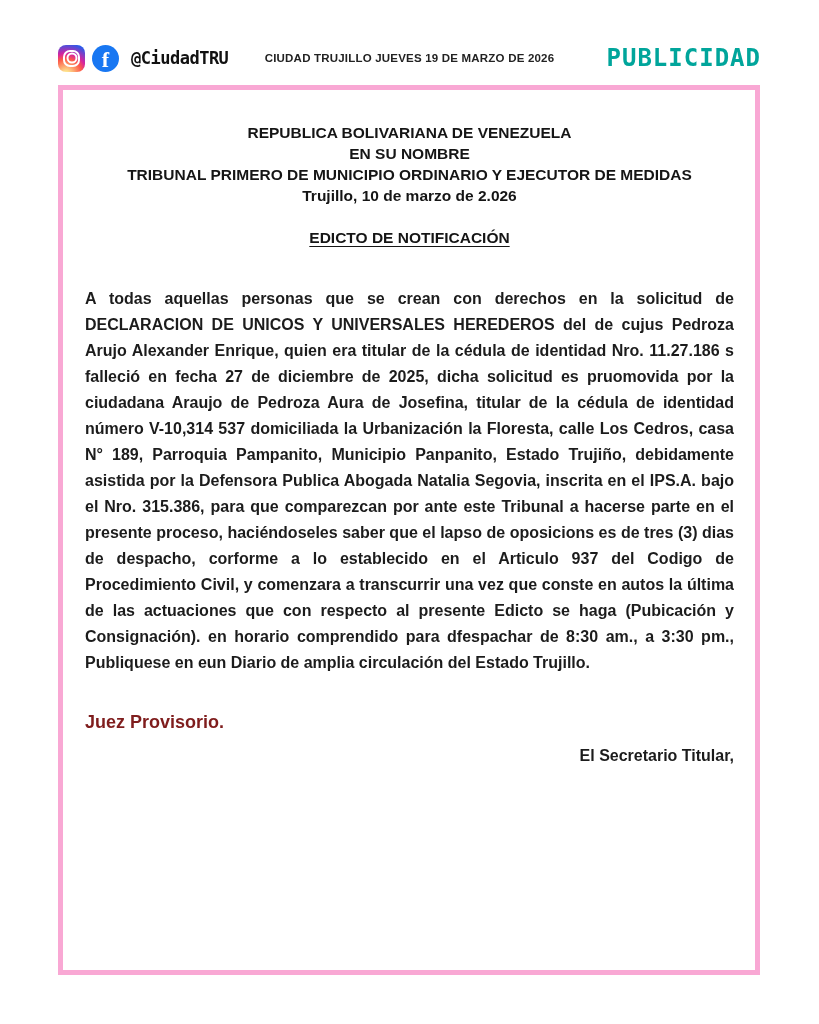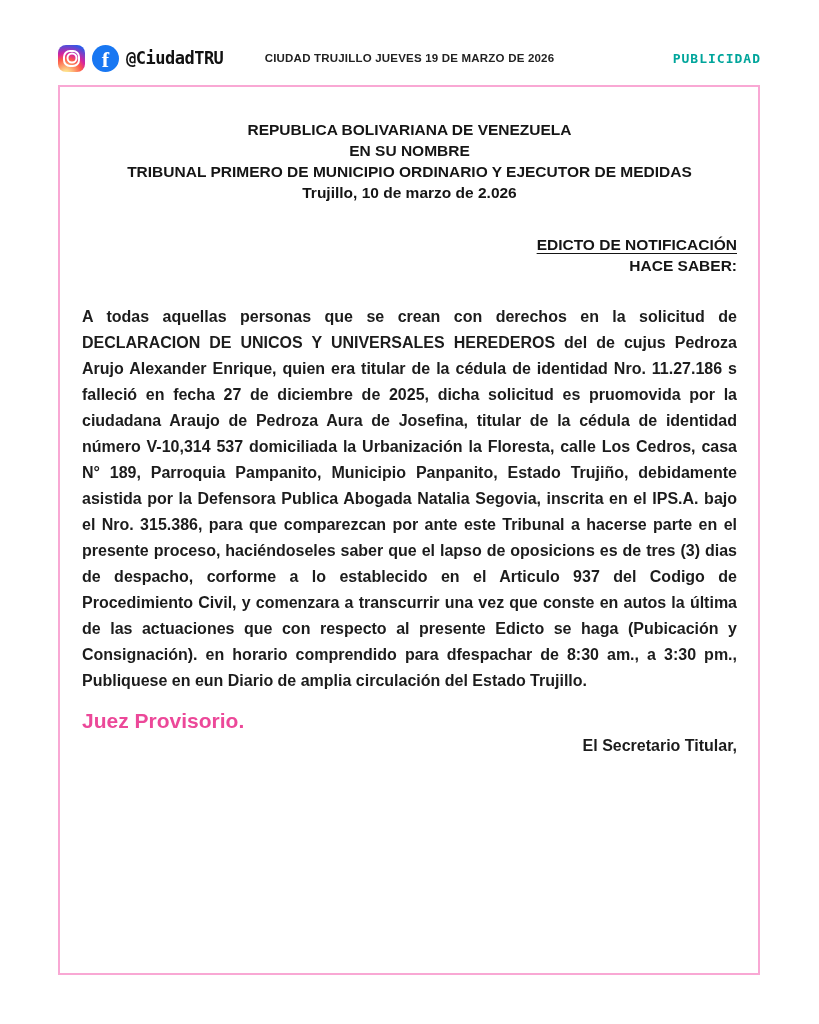--- a/index.html
+++ b/index.html
@@ -26,45 +26,45 @@
     content:""; position:absolute; width:7px; height:7px; border:2px solid #fff;
     border-radius:50%; top:50%; left:50%; transform:translate(-50%,-50%);
   }
   .fb-icon {
     width:27px; height:27px; border-radius:50%; background:#1877F2; color:#fff;
     font-family:"Liberation Serif", serif; font-weight:bold; font-size:22px;
     display:flex; align-items:flex-end; justify-content:center; overflow:hidden; line-height:24px;
   }
   .handle {
     font-family:"DejaVu Sans Mono", monospace; font-weight:bold; font-size:17px;
-    color:#111; letter-spacing:-0.5px;
+    color:#111; margin-left:5px; letter-spacing:-0.5px;
   }
   .dateline {
     font-size:11.5px; font-weight:bold; color:#222; letter-spacing:0.2px;
     position:absolute; left:50%; transform:translateX(-50%); white-space:nowrap;
   }
   .publicidad {
-    font-family:"DejaVu Sans Mono", monospace; font-weight:bold; font-size:13px;
+    font-family:"DejaVu Sans Mono", monospace; font-weight:bold; font-size:24px;
     color:#00A59B; letter-spacing:1px;
   }
   
   .doc {
     position:absolute; left:58px; top:85px; width:702px; height:890px;
-    border:2px solid #f9a8d4; background:#fff;
+    border:5px solid #f9a8d4; background:#fff;
     padding:32px 21px 0 22px;
   }
   .title-block { text-align:center; font-weight:bold; font-size:15.5px; line-height:21px; color:#151515; }
-  .edicto-block { text-align:right; font-weight:bold; font-size:15.5px; line-height:21px; margin-top:31px; color:#151515; }
+  .edicto-block { text-align:center; font-weight:bold; font-size:15.5px; line-height:21px; margin-top:21px; color:#151515; }
   .edicto-title { text-decoration:underline; text-underline-offset:3px; }
   .body-text {
-    margin-top:28px; text-align:justify; font-weight:bold;
+    margin-top:38px; text-align:justify; font-weight:bold;
     font-size:16px; line-height:26px; color:#1c1c1c;
   }
-  .sig-left  { margin-top:16px; font-weight:bold; font-size:21px; line-height:22px; color:#ec4899; }
-  .sig-right { margin-top:2px; text-align:right; font-weight:bold; font-size:16px; line-height:23px; color:#1c1c1c; }
+  .sig-left  { margin-top:35px; font-weight:bold; font-size:18px; line-height:22px; color:#7f1d1d; }
+  .sig-right { margin-top:11px; text-align:right; font-weight:bold; font-size:16px; line-height:23px; color:#1c1c1c; }
 </style>
 </head>
 <body>
 
 <header class="topbar">
   <div class="social-group">
     <span class="ig-icon"></span>
     <span class="fb-icon">f</span>
     <span class="handle">@CiudadTRU</span>
   </div>
@@ -75,21 +75,20 @@
 <section class="doc">
   <div class="title-block">
     <div>REPUBLICA BOLIVARIANA DE VENEZUELA</div>
     <div>EN SU NOMBRE</div>
     <div>TRIBUNAL PRIMERO DE MUNICIPIO ORDINARIO Y EJECUTOR DE MEDIDAS</div>
     <div>Trujillo, 10 de marzo de 2.026</div>
   </div>
 
   <div class="edicto-block">
     <div class="edicto-title">EDICTO DE NOTIFICACIÓN</div>
-    <div>HACE SABER:</div>
   </div>
 
   <p class="body-text">A todas aquellas personas que se crean con derechos en la solicitud de DECLARACION DE UNICOS Y UNIVERSALES HEREDEROS del de cujus Pedroza Arujo Alexander Enrique, quien era titular de la cédula de identidad Nro. 11.27.186 s falleció en fecha 27 de diciembre de 2025, dicha solicitud es pruomovida por la ciudadana Araujo de Pedroza Aura de Josefina, titular de la cédula de identidad número V-10,314 537 domiciliada la Urbanización la Floresta, calle Los Cedros, casa N° 189, Parroquia Pampanito, Municipio Panpanito, Estado Trujiño, debidamente asistida por la Defensora Publica Abogada Natalia Segovia, inscrita en el IPS.A. bajo el Nro. 315.386, para que comparezcan por ante este Tribunal a hacerse parte en el presente proceso, haciéndoseles saber que el lapso de oposicions es de tres (3) dias de despacho, corforme a lo establecido en el Articulo 937 del Codigo de Procedimiento Civil, y comenzara a transcurrir una vez que conste en autos la última de las actuaciones que con respecto al presente Edicto se haga (Pubicación y Consignación). en horario comprendido para dfespachar de 8:30 am., a 3:30 pm., Publiquese en eun Diario de amplia circulación del Estado Trujillo.</p>
 
   <div class="sig-left">
     <div>Juez Provisorio.</div>
   </div>
 
   <div class="sig-right">
     <div>El Secretario Titular,</div>

